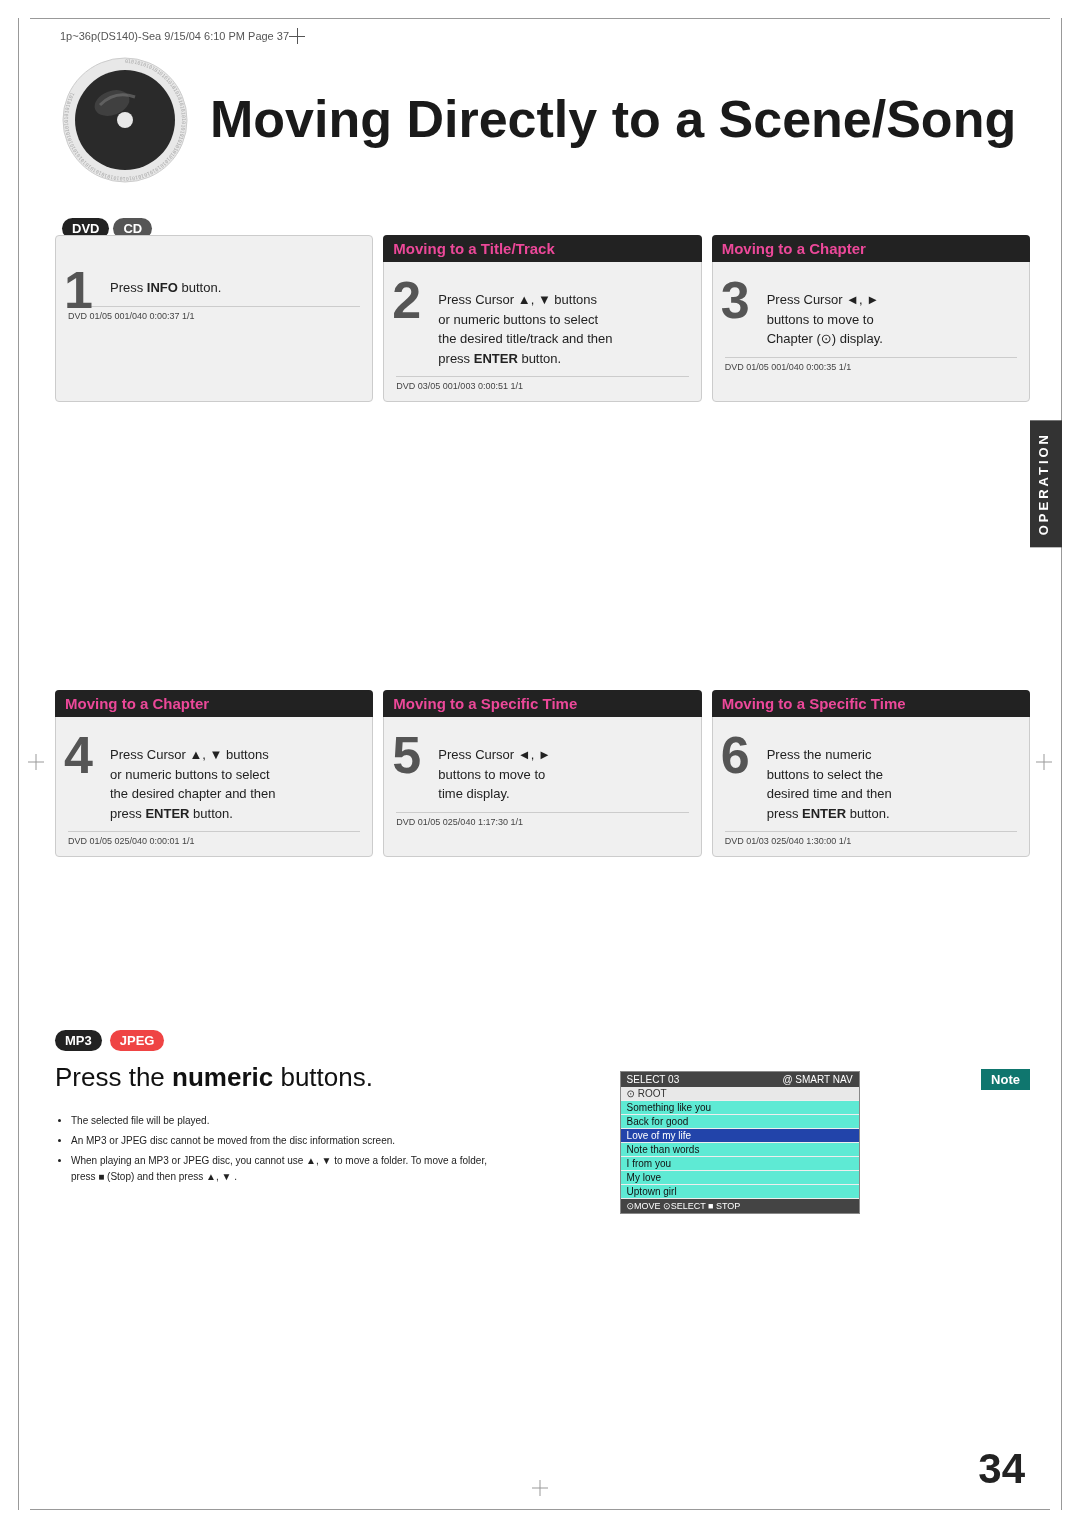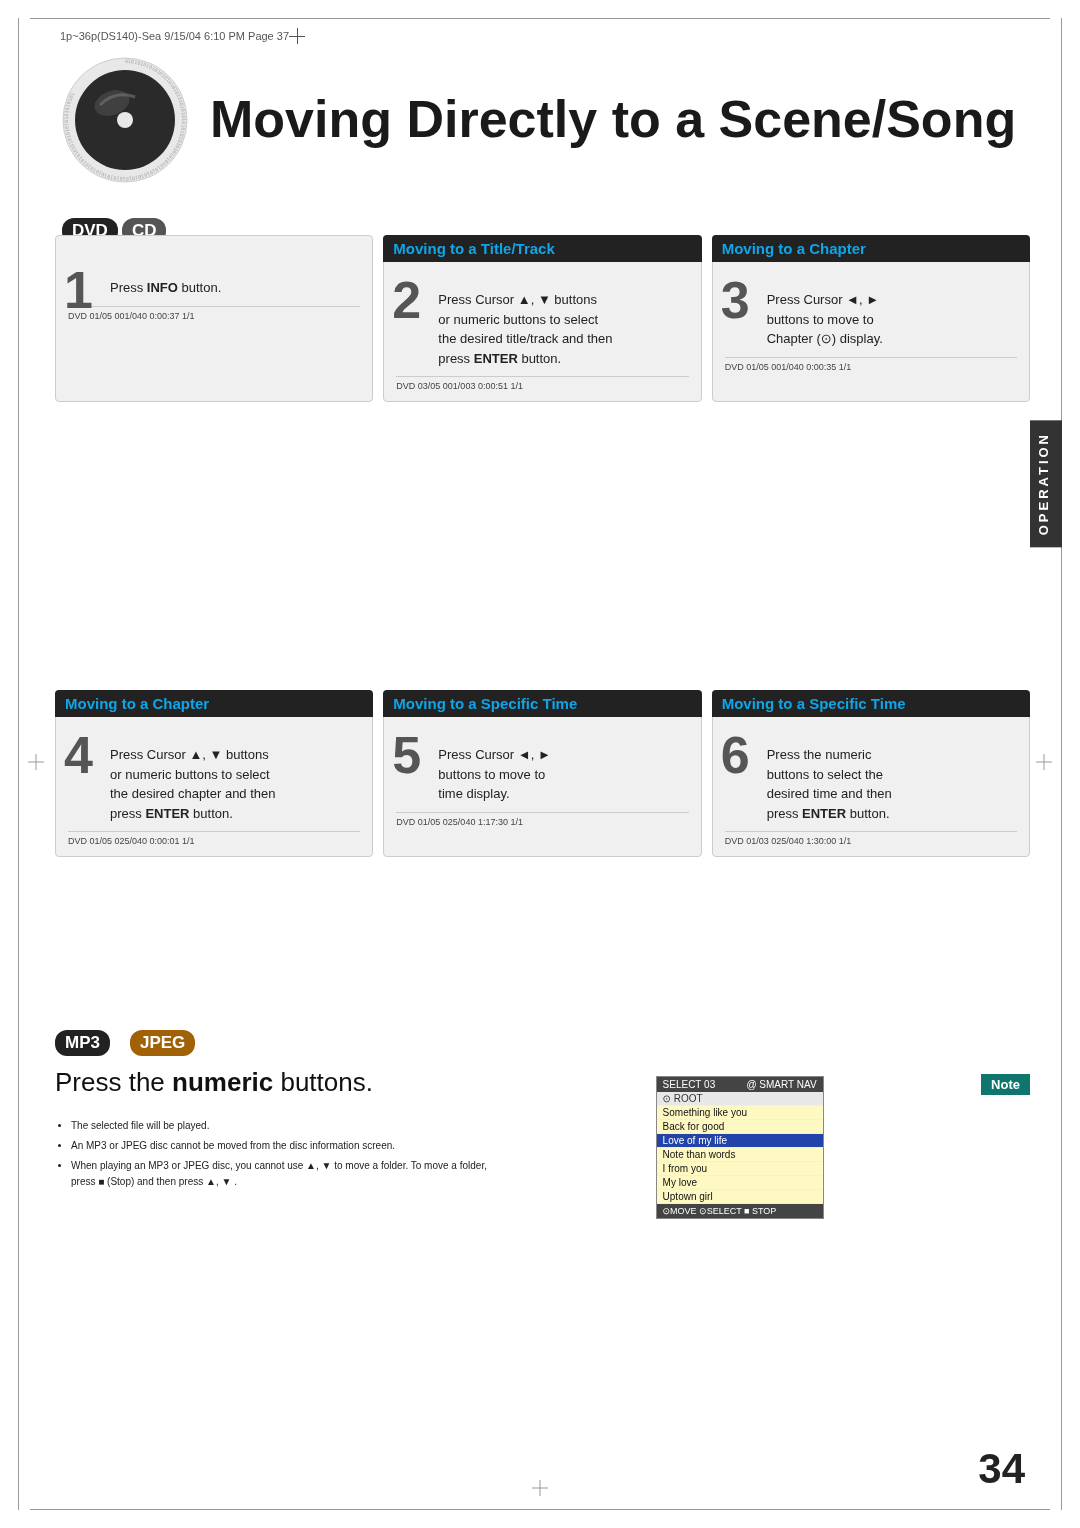--- a/index.html
+++ b/index.html
@@ -95,29 +95,29 @@
     .badge-row {
       position: absolute;
       top: 218px;
       left: 62px;
       display: flex;
       gap: 0;
     }
     .badge {
       padding: 3px 10px;
       border-radius: 12px;
-      font-size: 17px;
+      font-size: 13px;
       font-weight: bold;
       color: #fff;
       margin-right: 4px;
     }
     .badge-dvd { background: #222; }
     .badge-cd { background: #555; }
     .badge-mp3 { background: #222; }
-    .badge-jpeg { background: #a16207; }
+    .badge-jpeg { background: #ef4444; }
 
     
     .steps-grid {
       position: absolute;
       top: 235px;
       left: 55px;
       right: 50px;
       display: grid;
       grid-template-columns: 1fr 1fr 1fr;
       gap: 10px;
@@ -131,21 +131,21 @@
       position: relative;
       min-height: 160px;
     }
 
     .section-header {
       position: absolute;
       top: -1px;
       left: -1px;
       right: -1px;
       background: #222;
-      color: #0ea5e9;
+      color: #ec4899;
       font-size: 15px;
       font-weight: bold;
       padding: 5px 10px;
       border-radius: 4px 4px 0 0;
     }
 
     .step-number {
       font-size: 52px;
       font-weight: 900;
       color: #555;
@@ -190,21 +190,21 @@
     
     .mp3-section {
       position: absolute;
       top: 1030px;
       left: 55px;
       right: 50px;
     }
 
     .mp3-badge-row {
       display: flex;
-      gap: 16px;
+      gap: 4px;
       margin-bottom: 10px;
     }
 
     .mp3-content {
       display: grid;
       grid-template-columns: 1fr 1fr;
       gap: 20px;
       margin-top: 8px;
     }
 
@@ -237,22 +237,22 @@
     .mp3-screen {
       grid-column: 2;
       display: flex;
       align-items: flex-start;
       justify-content: center;
       padding-top: 10px;
     }
 
     .screen-box {
       border: 1px solid #888;
-      background: #fef9c3;
-      width: 168px;
+      background: #5eead4;
+      width: 240px;
       font-size: 10px;
       color: #111;
     }
 
     .screen-header {
       background: #444;
       color: #fff;
       padding: 2px 6px;
       font-size: 10px;
       display: flex;

